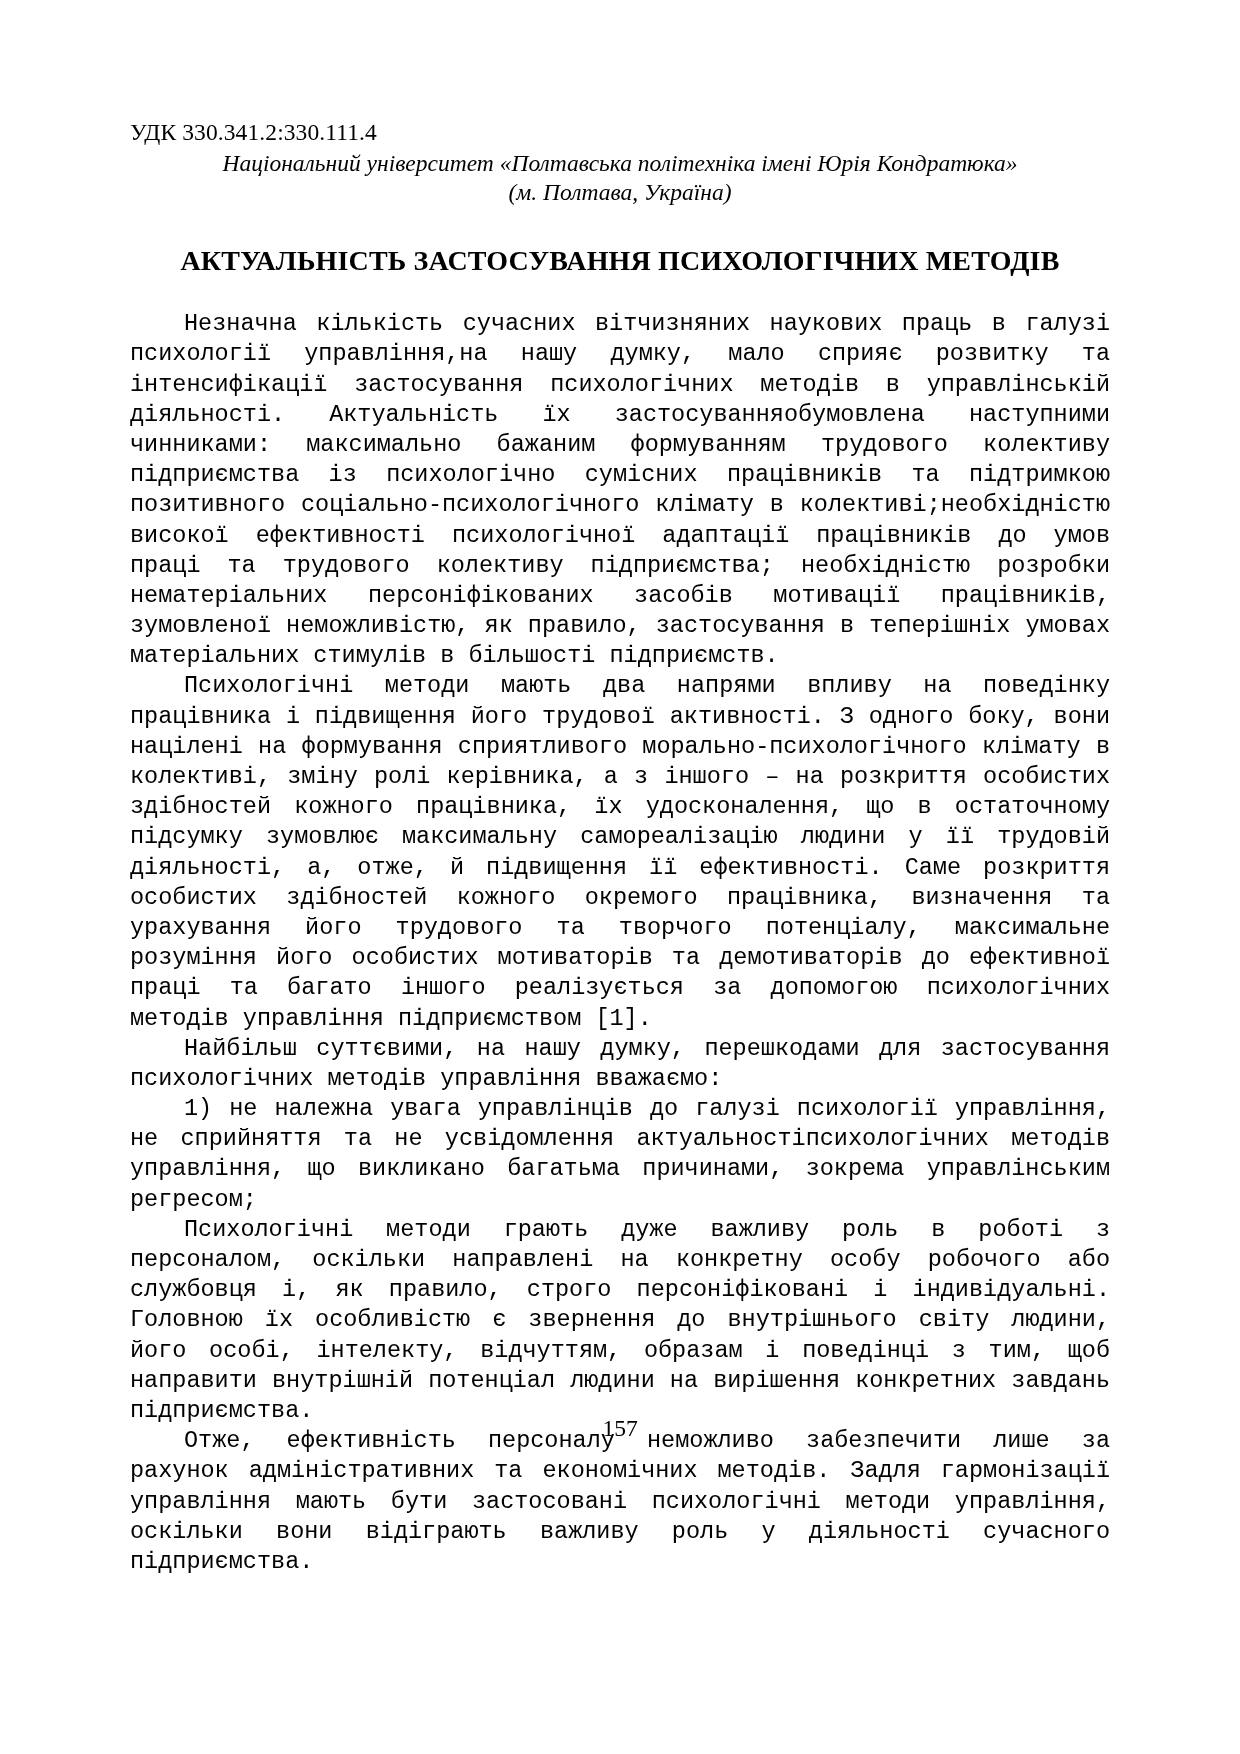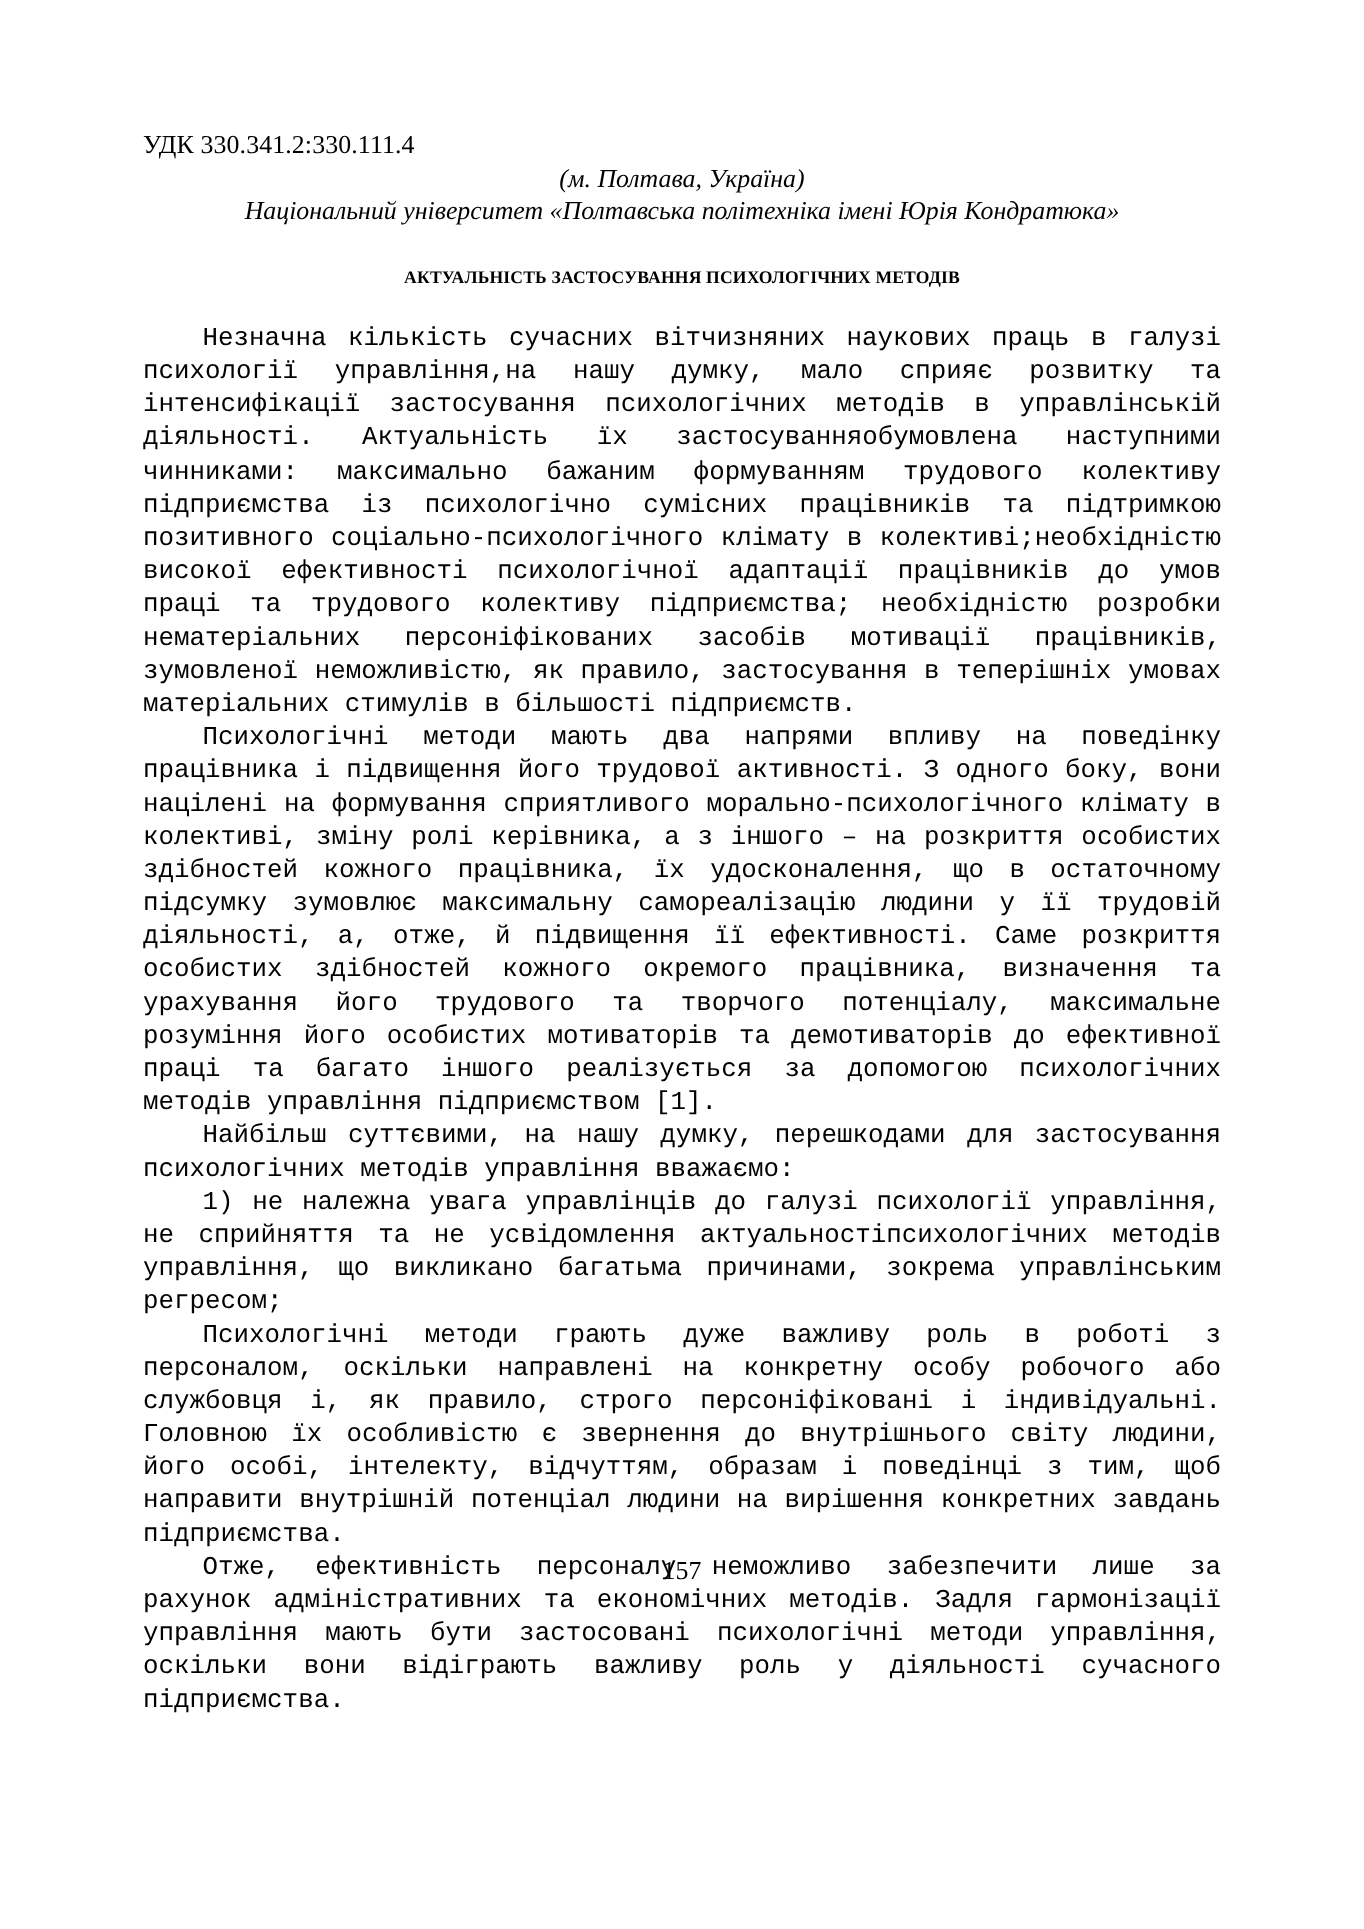--- a/index.html
+++ b/index.html
@@ -37,21 +37,21 @@
     margin: 0;
   }
   .hdr-line.italic {
     font-style: italic;
   }
   .title-block {
     margin-top: 36px;
     margin-bottom: 30px;
   }
   .title-line {
-    font-size: 16px;
+    font-size: 28px;
     font-weight: bold;
     text-align: center;
     line-height: 1.28;
     margin: 0;
     letter-spacing: 0.15px;
   }
   .body-par {
     font-size: 23.5px;
     line-height: 1.285;
     text-align: justify;
@@ -72,22 +72,22 @@
   }
 </style>
 </head>
 <body>
 
 <div class="page">
 
   <div class="udk">УДК 330.341.2:330.111.4</div>
 
   <div class="header-block">
+    <div class="hdr-line italic">Національний університет «Полтавська політехніка імені Юрія Кондратюка»</div>
     <div class="hdr-line italic">(м. Полтава, Україна)</div>
-    <div class="hdr-line italic">Національний університет «Полтавська політехніка імені Юрія Кондратюка»</div>
   </div>
 
   <div class="title-block">
     <div class="title-line">АКТУАЛЬНІСТЬ ЗАСТОСУВАННЯ ПСИХОЛОГІЧНИХ МЕТОДІВ</div>
   </div>
 
   <div class="body-block">
     <p class="body-par">Незначна кількість сучасних вітчизняних наукових праць в галузі психології управління,на нашу думку, мало сприяє розвитку та інтенсифікації застосування психологічних методів в управлінській діяльності. Актуальність їх застосуванняобумовлена наступними чинниками: максимально бажаним формуванням трудового колективу підприємства із психологічно сумісних працівників та підтримкою позитивного соціально-психологічного клімату в колективі;необхідністю високої ефективності психологічної адаптації працівників до умов праці та трудового колективу підприємства; необхідністю розробки нематеріальних персоніфікованих засобів мотивації працівників, зумовленої неможливістю, як правило, застосування в теперішніх умовах матеріальних стимулів в більшості підприємств.</p>
     <p class="body-par">Психологічні методи мають два напрями впливу на поведінку працівника і підвищення його трудової активності. З одного боку, вони націлені на формування сприятливого морально-психологічного клімату в колективі, зміну ролі керівника, а з іншого – на розкриття особистих здібностей кожного працівника, їх удосконалення, що в остаточному підсумку зумовлює максимальну самореалізацію людини у її трудовій діяльності, а, отже, й підвищення її ефективності. Саме розкриття особистих здібностей кожного окремого працівника, визначення та урахування його трудового та творчого потенціалу, максимальне розуміння його особистих мотиваторів та демотиваторів до ефективної праці та багато іншого реалізується за допомогою психологічних методів управління підприємством [1].</p>
     <p class="body-par">Найбільш суттєвими, на нашу думку, перешкодами для застосування психологічних методів управління вважаємо:</p>

